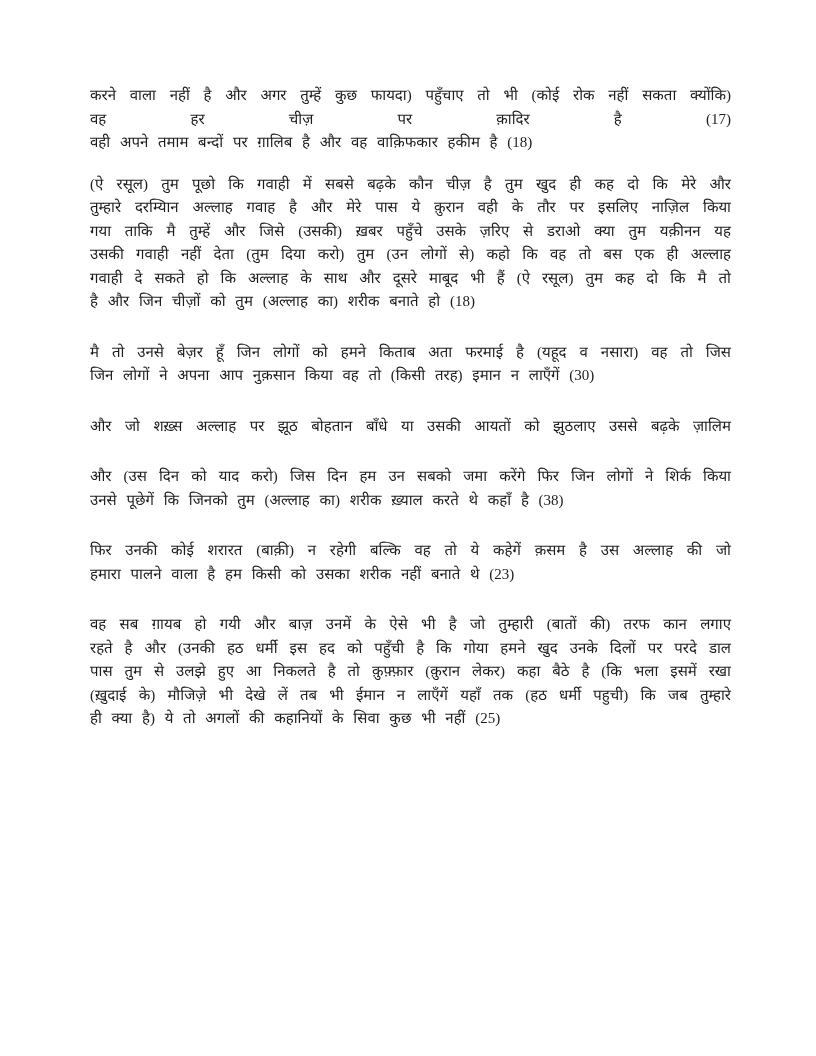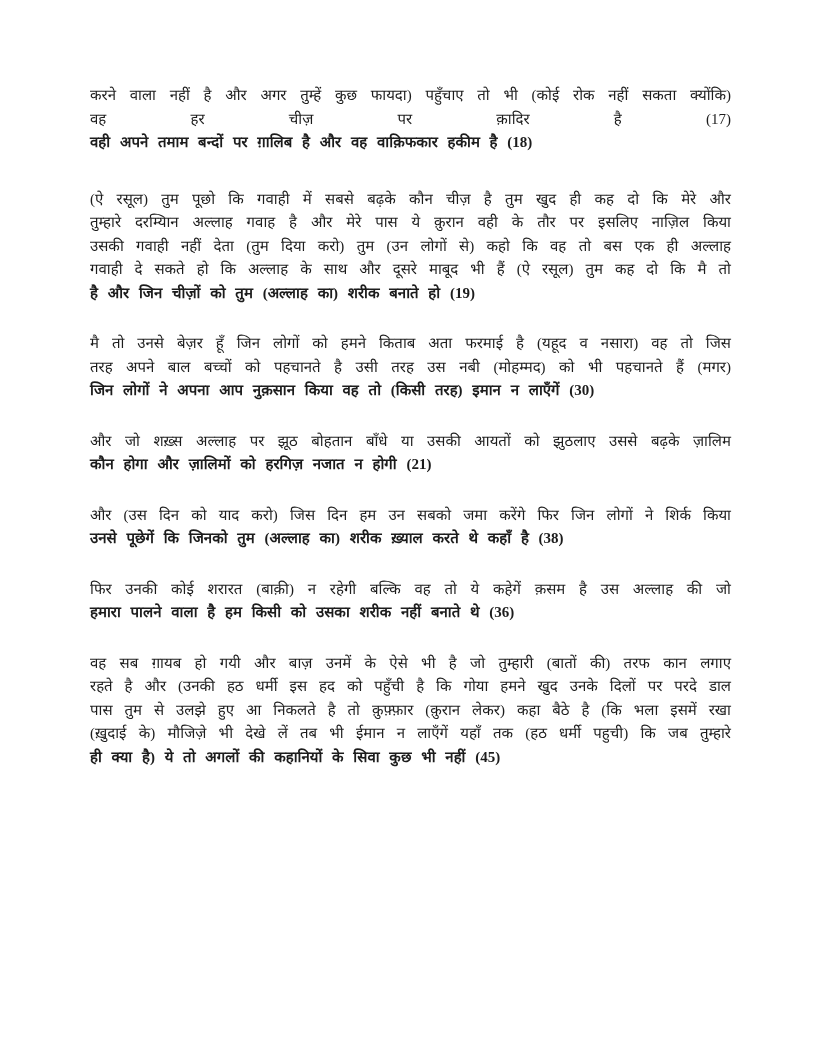--- a/index.html
+++ b/index.html
@@ -19,72 +19,70 @@
   .content {
     position: absolute;
     left: 90px;
     top: 84px;
     width: 641px;
   }
   .para {
     margin: 0 0 27px 0;
   }
   .para:first-child {
-    margin-bottom: 33px;
+    margin-bottom: 18px;
   }
   .line {
     font-size: 15px;
     line-height: 23.5px;
     text-align: justify;
     text-align-last: justify;
     word-spacing: 2px;
     white-space: normal;
   }
   .line.last {
     text-align: left;
     text-align-last: left;
     word-spacing: 6px;
-    font-weight: bold;
   }
 </style>
 </head>
 <body>
 
 <div class="page">
   <div class="content">
       <div class="para">
         <div class="line">करने वाला नहीं है और अगर तुम्हें कुछ फायदा) पहुँचाए तो भी (कोई रोक नहीं सकता क्योंकि)</div>
         <div class="line">वह हर चीज़ पर क़ादिर है (17)</div>
         <div class="line last">वही अपने तमाम बन्दों पर ग़ालिब है और वह वाक़िफकार हकीम है (18)</div>
       </div>
       <div class="para">
         <div class="line">(ऐ रसूल) तुम पूछो कि गवाही में सबसे बढ़के कौन चीज़ है तुम खुद ही कह दो कि मेरे और</div>
         <div class="line">तुम्हारे दरम्यिान अल्लाह गवाह है और मेरे पास ये क़ुरान वही के तौर पर इसलिए नाज़िल किया</div>
+        <div class="line">गया ताकि मै तुम्हें और जिसे (उसकी) ख़बर पहुँचे उसके ज़रिए से डराओ क्या तुम यक़ीनन यह</div>
         <div class="line">उसकी गवाही नहीं देता (तुम दिया करो) तुम (उन लोगों से) कहो कि वह तो बस एक ही अल्लाह</div>
         <div class="line">गवाही दे सकते हो कि अल्लाह के साथ और दूसरे माबूद भी हैं (ऐ रसूल) तुम कह दो कि मै तो</div>
-        <div class="line last">है और जिन चीज़ों को तुम (अल्लाह का) शरीक बनाते हो (19)</div>
+        <div class="line last">है और जिन चीज़ों को तुम (अल्लाह का) शरीक बनाते हो (18)</div>
       </div>
       <div class="para">
         <div class="line">मै तो उनसे बेज़र हूँ जिन लोगों को हमने किताब अता फरमाई है (यहूद व नसारा) वह तो जिस</div>
-        <div class="line">तरह अपने बाल बच्चों को पहचानते है उसी तरह उस नबी (मोहम्मद) को भी पहचानते हैं (मगर)</div>
         <div class="line last">जिन लोगों ने अपना आप नुक़सान किया वह तो (किसी तरह) इमान न लाएँगें (30)</div>
       </div>
       <div class="para">
         <div class="line">और जो शख़्स अल्लाह पर झूठ बोहतान बाँधे या उसकी आयतों को झुठलाए उससे बढ़के ज़ालिम</div>
-        <div class="line last">कौन होगा और ज़ालिमों को हरगिज़ नजात न होगी (21)</div>
       </div>
       <div class="para">
         <div class="line">और (उस दिन को याद करो) जिस दिन हम उन सबको जमा करेंगे फिर जिन लोगों ने शिर्क किया</div>
         <div class="line last">उनसे पूछेगें कि जिनको तुम (अल्लाह का) शरीक ख़्याल करते थे कहाँ है (38)</div>
       </div>
       <div class="para">
         <div class="line">फिर उनकी कोई शरारत (बाक़ी) न रहेगी बल्कि वह तो ये कहेगें क़सम है उस अल्लाह की जो</div>
-        <div class="line last">हमारा पालने वाला है हम किसी को उसका शरीक नहीं बनाते थे (36)</div>
+        <div class="line last">हमारा पालने वाला है हम किसी को उसका शरीक नहीं बनाते थे (23)</div>
       </div>
       <div class="para">
         <div class="line">वह सब ग़ायब हो गयी और बाज़ उनमें के ऐसे भी है जो तुम्हारी (बातों की) तरफ कान लगाए</div>
         <div class="line">रहते है और (उनकी हठ धर्मी इस हद को पहुँची है कि गोया हमने खुद उनके दिलों पर परदे डाल</div>
         <div class="line">पास तुम से उलझे हुए आ निकलते है तो क़ुफ़्फ़ार (क़ुरान लेकर) कहा बैठे है (कि भला इसमें रखा</div>
         <div class="line">(ख़ुदाई के) मौजिज़े भी देखे लें तब भी ईमान न लाएँगें यहाँ तक (हठ धर्मी पहुची) कि जब तुम्हारे</div>
-        <div class="line last">ही क्या है) ये तो अगलों की कहानियों के सिवा कुछ भी नहीं (45)</div>
+        <div class="line last">ही क्या है) ये तो अगलों की कहानियों के सिवा कुछ भी नहीं (25)</div>
       </div>
     </div>
 </div>
 
 </body></html>

